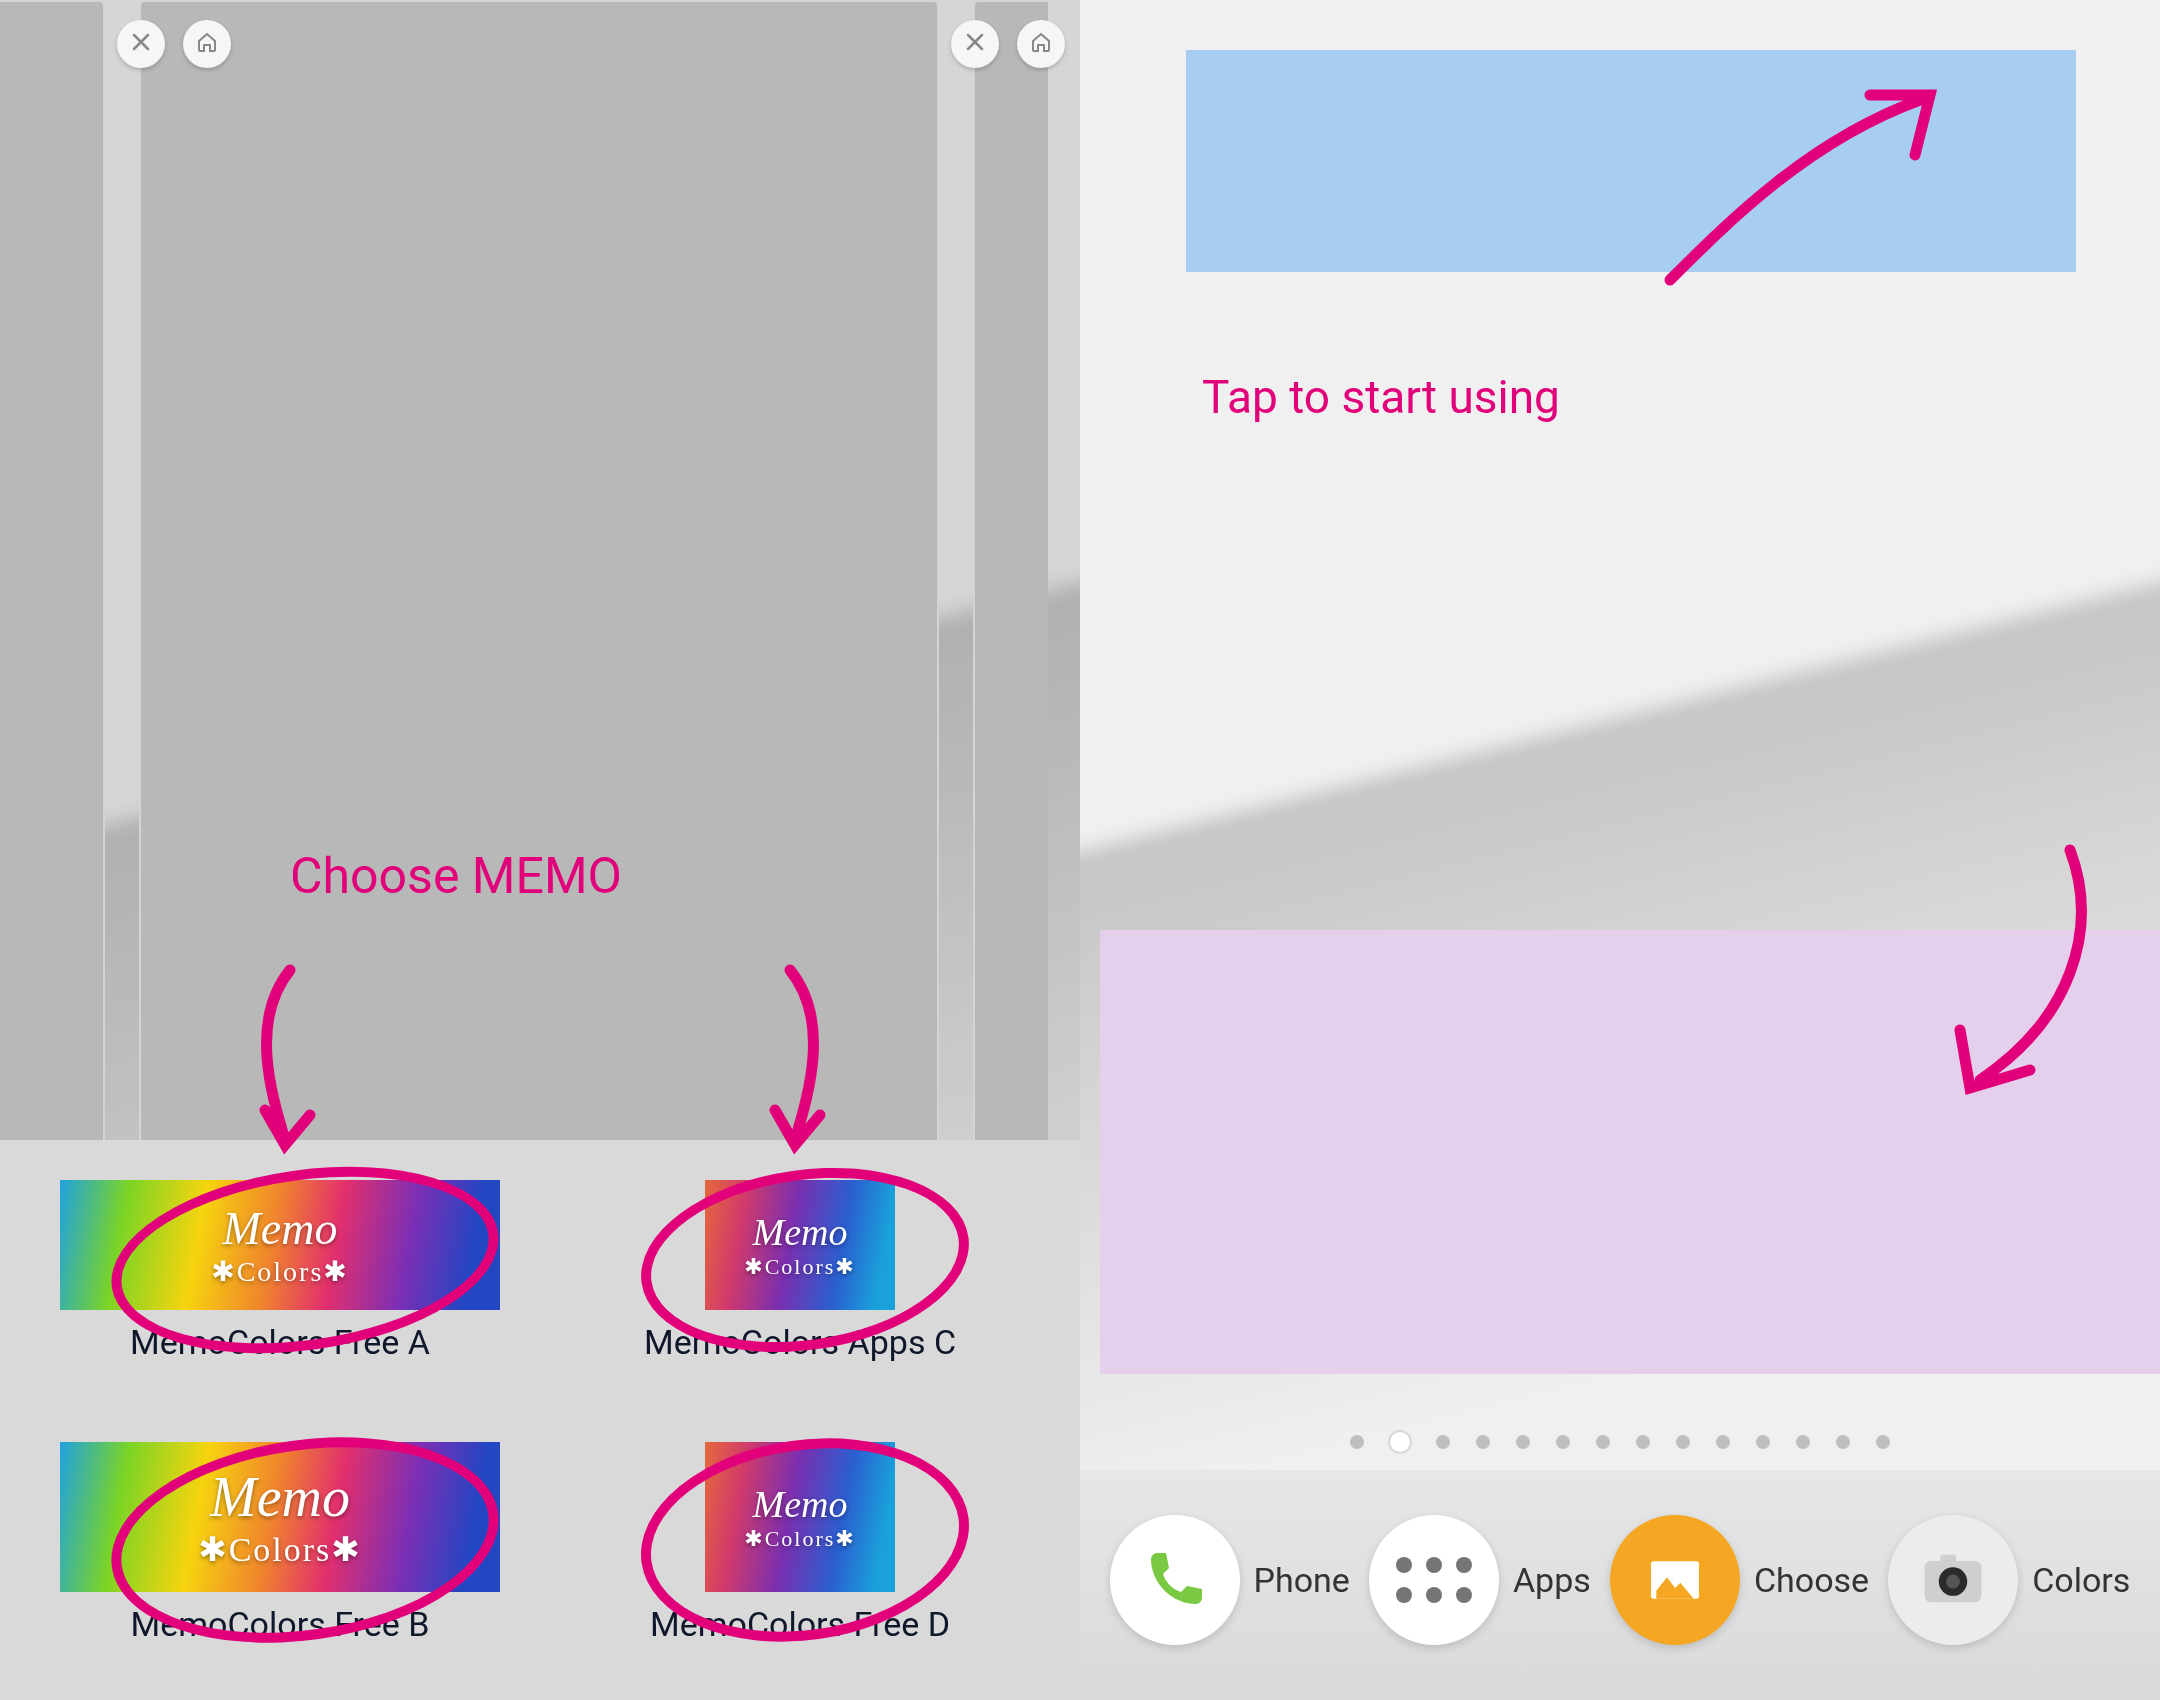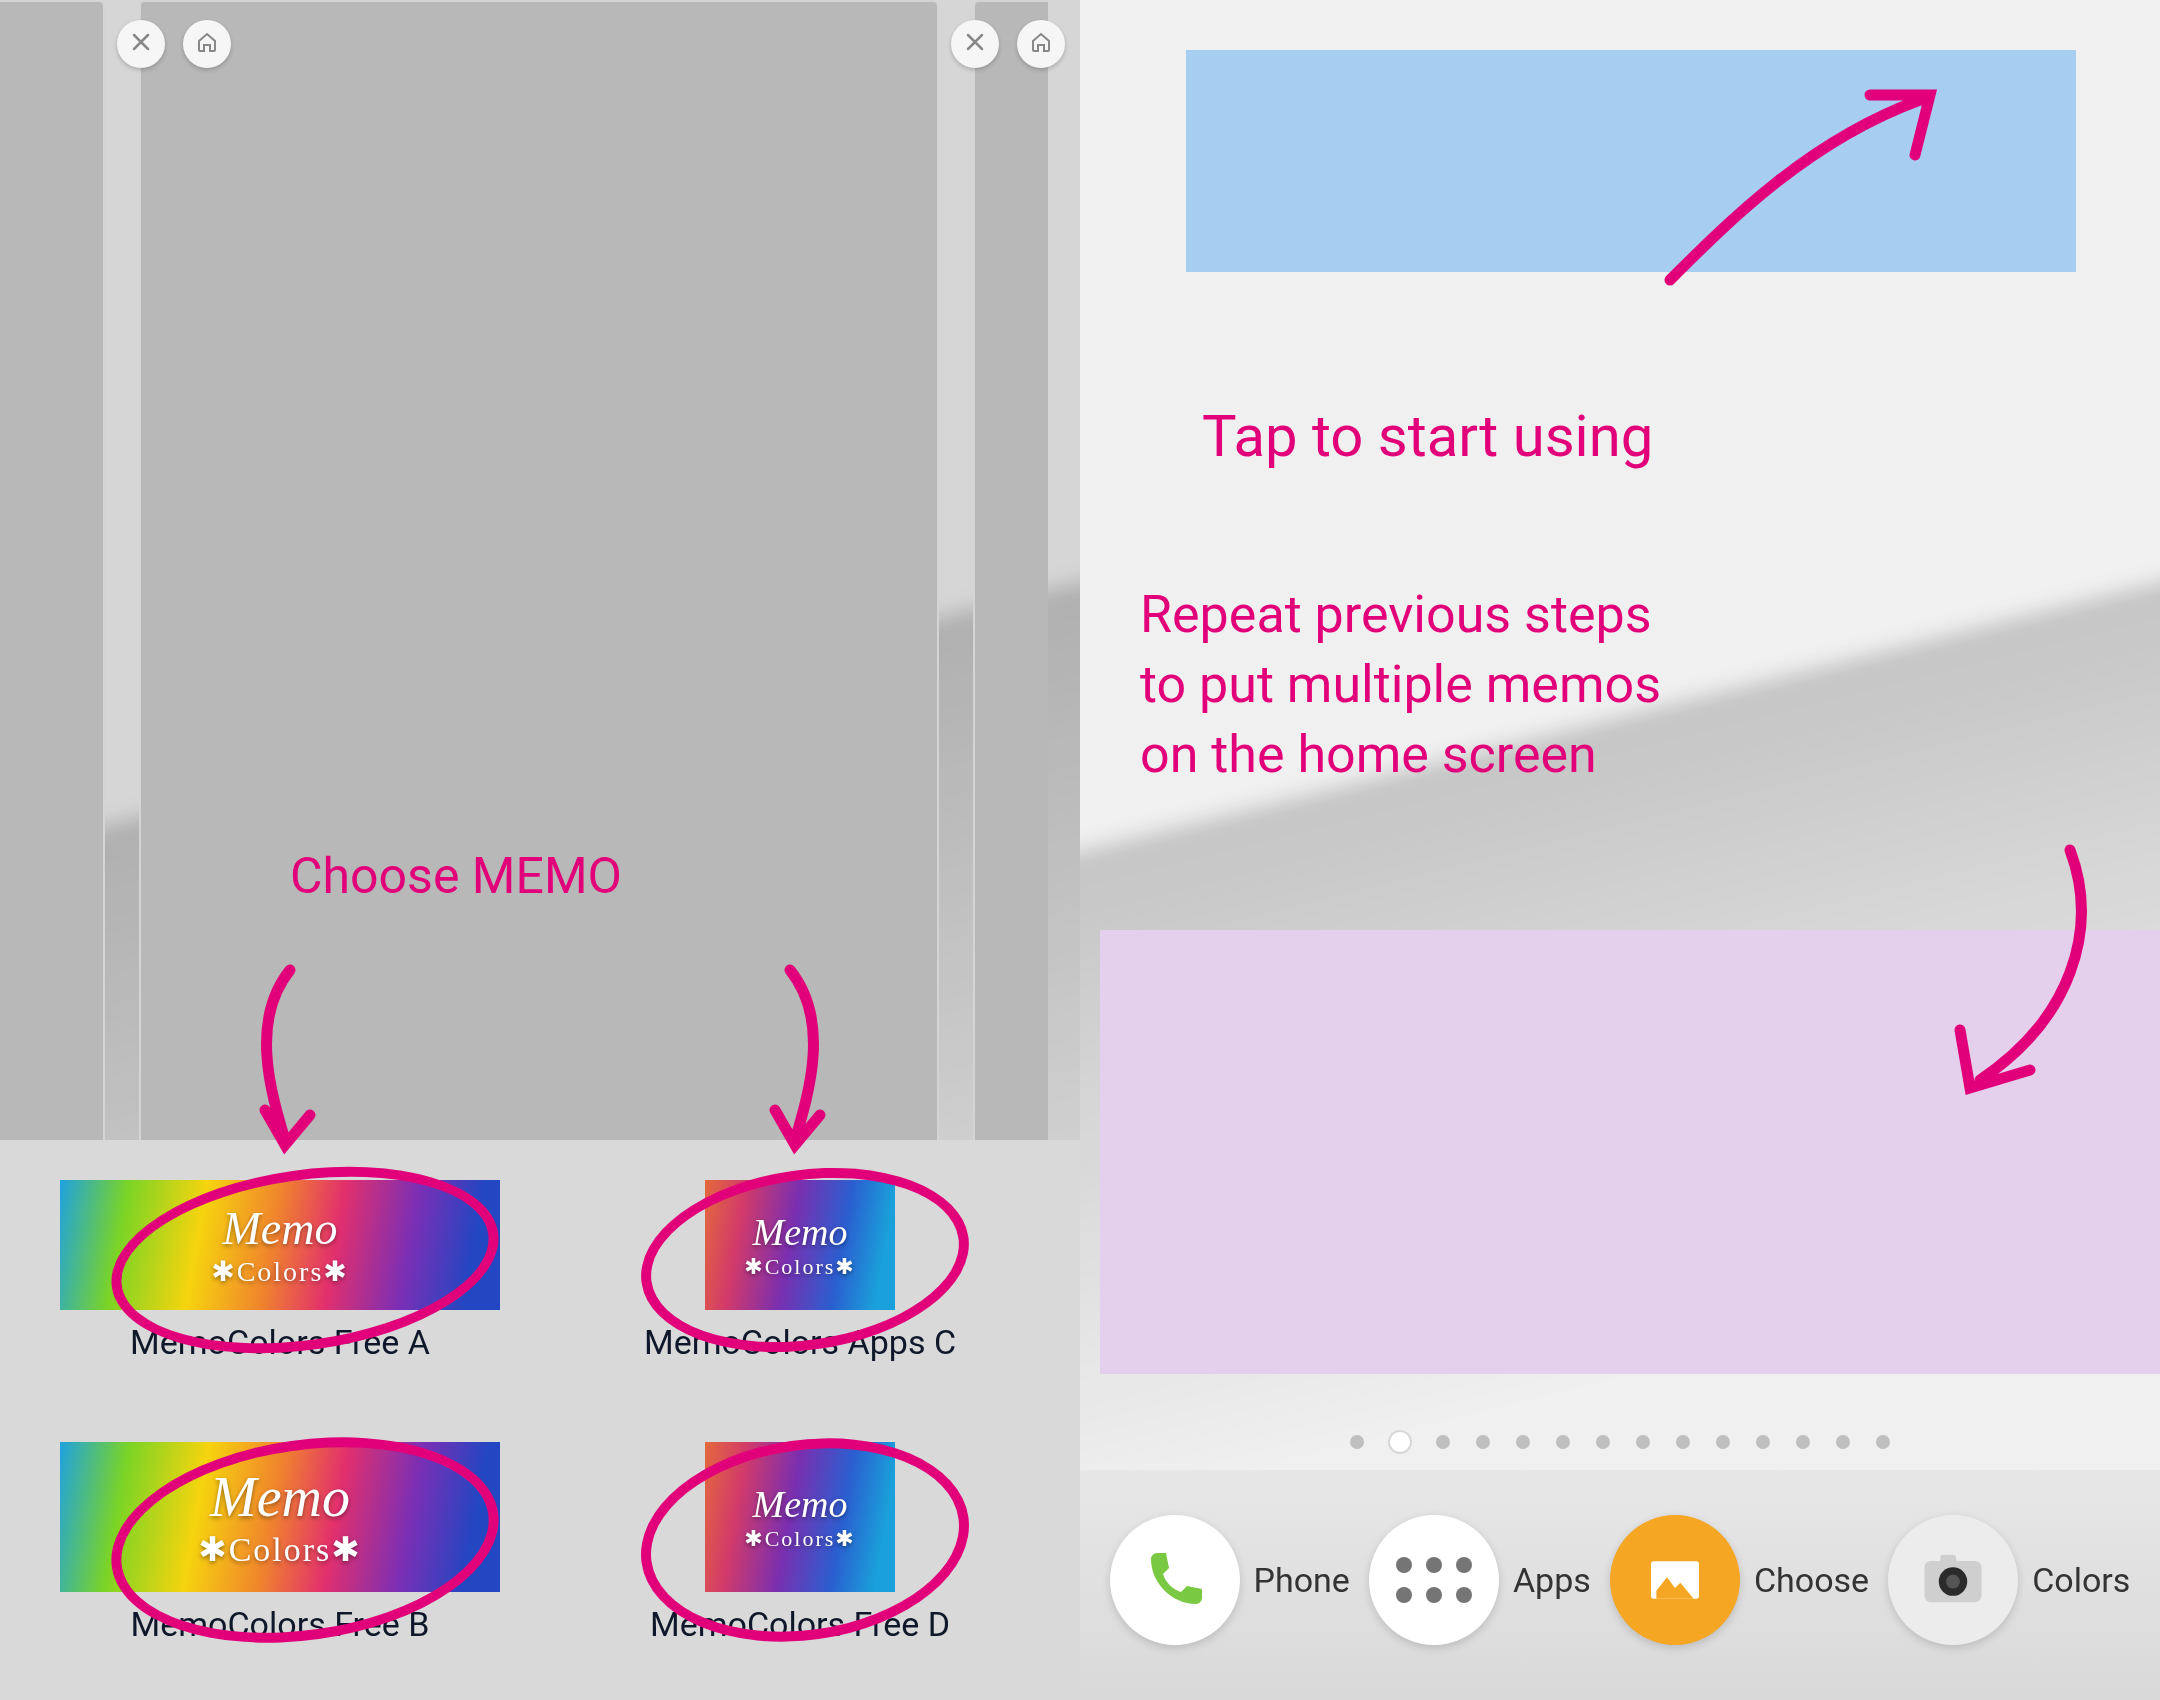--- a/index.html
+++ b/index.html
@@ -71,21 +71,21 @@
   .ring {
     position: absolute; border: 10px solid #e2007a; border-radius: 50%;
     transform: rotate(-8deg); pointer-events: none;
   }
 
   
   .memo-widget { position: absolute; border-radius: 0; }
   .memo-blue   { left: 106px; top: 50px;  width: 890px; height: 222px; background: #a7cdf1; }
   .memo-pink   { left: 20px;  top: 930px; width: 1060px; height: 444px; background: #e4d0ec; }
 
-  .r-annot1 { left: 122px; top: 370px; font-size: 58px; margin-top: 32px; }
+  .r-annot1 { left: 122px; top: 370px; font-size: 46px; }
   .r-annot2 { left: 60px;  top: 580px; font-size: 52px; line-height: 1.35; }
 
   
   .dots { position: absolute; left: 0; right: 0; bottom: 248px; display:flex; justify-content:center; gap: 26px; }
   .dot  { width: 14px; height: 14px; border-radius: 50%; background: #bfbfbf; }
   .dot.active { width: 20px; height: 20px; background: #fff; box-shadow: 0 0 0 2px rgba(0,0,0,.1); margin-top:-3px;}
 
   
   .dock {
     position: absolute; left: 0; right: 0; bottom: 0; height: 230px;
@@ -208,23 +208,20 @@
   <div class="swoosh"></div>
 
   <div class="memo-widget memo-blue"></div>
   <div class="memo-widget memo-pink"></div>
 
   <svg class="arrow" style="position:absolute; left:560px; top:70px;" width="320" height="230">
     <path d="M30 210 C90 150 170 70 280 30 M230 25 L290 25 L275 85"></path>
   </svg>
 
   <div class="annot r-annot1">Tap to start using</div>
-  <div class="annot r-annot2" style="white-space:pre-line">Repeat previous steps
-to put multiple memos
-on the home screen</div>
 
   <svg class="arrow" style="position:absolute; left:790px; top:830px;" width="260" height="280">
     <path d="M200 20 C230 100 200 190 110 250 M90 200 L100 258 L160 240"></path>
   </svg>
 
   <div class="dots">
       <div class="dot"></div>
       <div class="dot active"></div>
       <div class="dot"></div>
       <div class="dot"></div>

